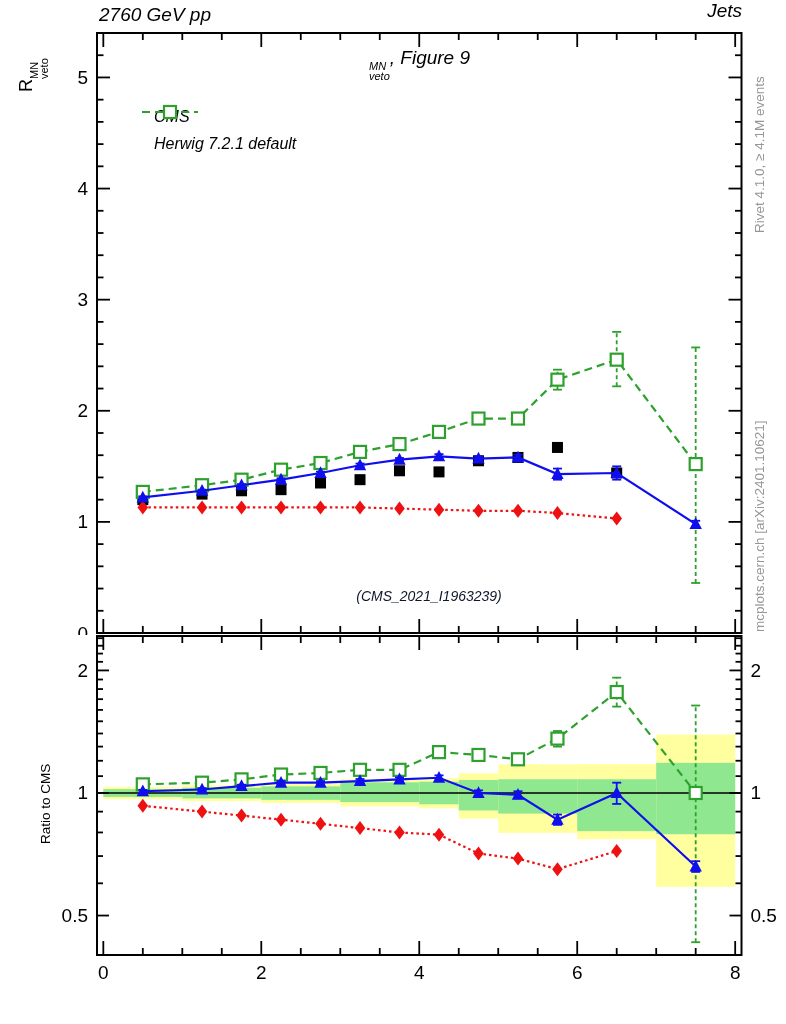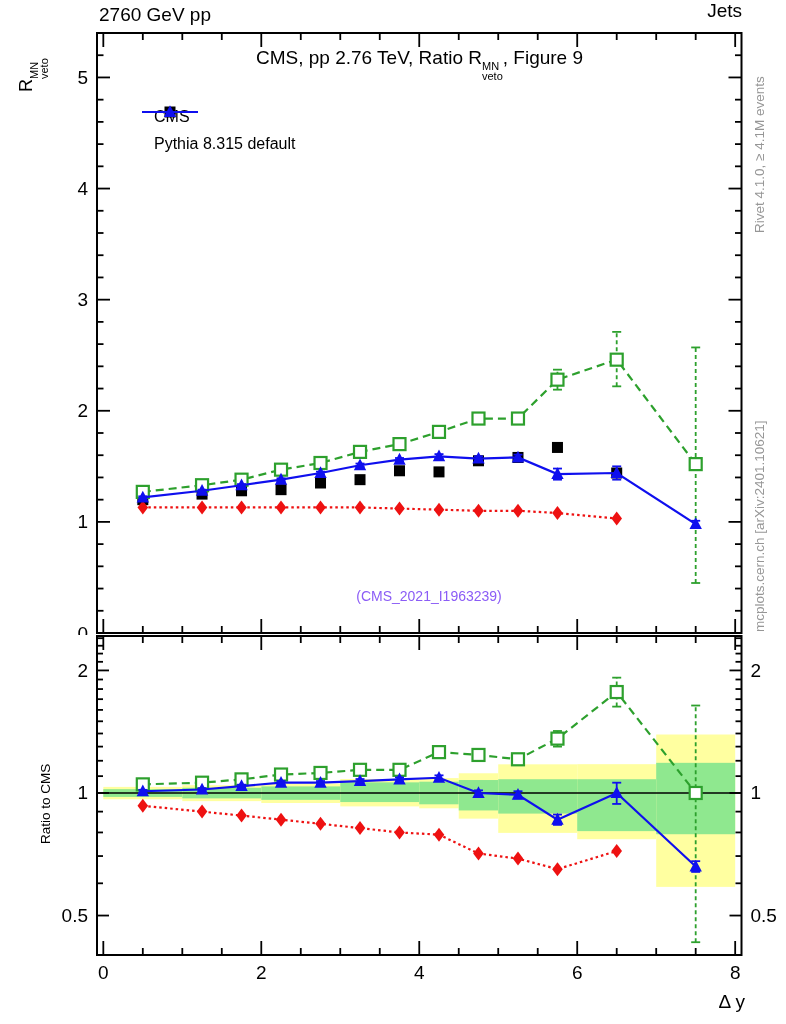--- a/index.html
+++ b/index.html
@@ -1,29 +1,29 @@
 <!DOCTYPE html>
 <html><head>
 <meta charset="utf-8">
 <style>
   html,body{margin:0;padding:0;background:#fff;}
   body{width:786px;height:1024px;font-family:"Liberation Sans",sans-serif;color:#000;}
   .stage{position:relative;width:786px;height:1024px;overflow:hidden;background:#fff;}
   .stage svg{position:absolute;left:0;top:0;}
   svg text{font-family:"Liberation Sans",sans-serif;}
-  .abs{position:absolute;}
+  .abs{position:absolute;font-style:italic;}
   .hdr{font-size:19px;}
   #hleft{left:99px;top:4px;}
   #hright{right:44px;top:0;}
   .title{left:97px;width:645px;top:47px;text-align:center;font-size:19px;}
   .supsub{display:inline-flex;flex-direction:column;line-height:0.9;font-size:11px;vertical-align:-6px;text-align:left;}
   .legend{left:141px;top:103px;}
   .lrow{display:flex;align-items:center;height:27px;}
   .lrow .lab{font-size:16px;margin-left:13px;white-space:nowrap;}
-  .watermark{left:97px;width:664px;top:588px;text-align:center;font-size:14px;color:#8b5cf6;}
+  .watermark{left:97px;width:664px;top:588px;text-align:center;font-size:14px;color:#0f172a;}
   .vnote{position:absolute;transform-origin:0 0;transform:rotate(-90deg);white-space:nowrap;color:#969696;font-size:13.5px;}
   #rivet{left:752px;top:233px;}
   #mcplots{left:752px;top:632px;}
   .ylab-main{position:absolute;transform-origin:0 0;transform:rotate(-90deg);left:16px;top:92px;font-size:18px;white-space:nowrap;}
   .ylab-ratio{position:absolute;transform-origin:0 0;transform:rotate(-90deg);left:38px;top:844px;font-size:13.5px;white-space:nowrap;}
   .xlab{left:97px;width:648px;top:991px;text-align:right;font-size:19px;}
 </style>
 </head>
 <body>
 
@@ -510,48 +510,47 @@
       <g>
         <rect x="97" y="33" width="644.5" height="600" fill="none" stroke="#000" stroke-width="2"></rect>
         <rect x="97" y="636" width="644.5" height="319" fill="none" stroke="#000" stroke-width="2"></rect>
       </g>
     </svg>
 
   <div class="abs hdr" id="hleft">2760 GeV pp</div>
   <div class="abs hdr" id="hright">Jets</div>
 
   <div class="abs title">
-    <span>CMS, pp 2.76 TeV, Ratio R</span><span class="supsub">
+    <span class="supsub">
         <span>MN</span>
         <span>veto</span>
       </span><span>, Figure 9</span>
   </div>
 
   <div class="legend abs" id="legend">
       <div class="lrow">
         <svg width="58" height="18">
           <rect x="23.5" y="3.5" width="11" height="11" fill="#000000"></rect>
         </svg>
         <span class="lab">CMS</span>
       </div>
       <div class="lrow">
         <svg width="58" height="18">
-          <line x1="1" y1="9" x2="57" y2="9" stroke="#0f0fee" stroke-width="2.2"></line>
-          <polygon points="29,2.2 35.2,14 22.8,14" fill="#0f0fee"></polygon>
+          <line x1="1" y1="9" x2="57" y2="9" stroke="#2da02d" stroke-width="2.2" stroke-dasharray="8 5"></line>
+          <rect x="23" y="3" width="12" height="12" fill="#fff" stroke="#2da02d" stroke-width="2.2"></rect>
         </svg>
-        <span class="lab">Pythia 8.315 default</span>
+        <span class="lab">Herwig 7.2.1 default</span>
       </div>
     </div>
 
   <div class="abs watermark">(CMS_2021_I1963239)</div>
 
   <div class="vnote" id="rivet">Rivet 4.1.0, ≥ 4.1M events</div>
   <div class="vnote" id="mcplots">mcplots.cern.ch [arXiv:2401.10621]</div>
 
   <div class="ylab-main">
     <span>R</span><span class="supsub">
         <span>MN</span>
         <span>veto</span>
       </span>
   </div>
   <div class="ylab-ratio">Ratio to CMS</div>
-  <div class="abs xlab">Δ y</div>
 </div>
 
 </body></html>

